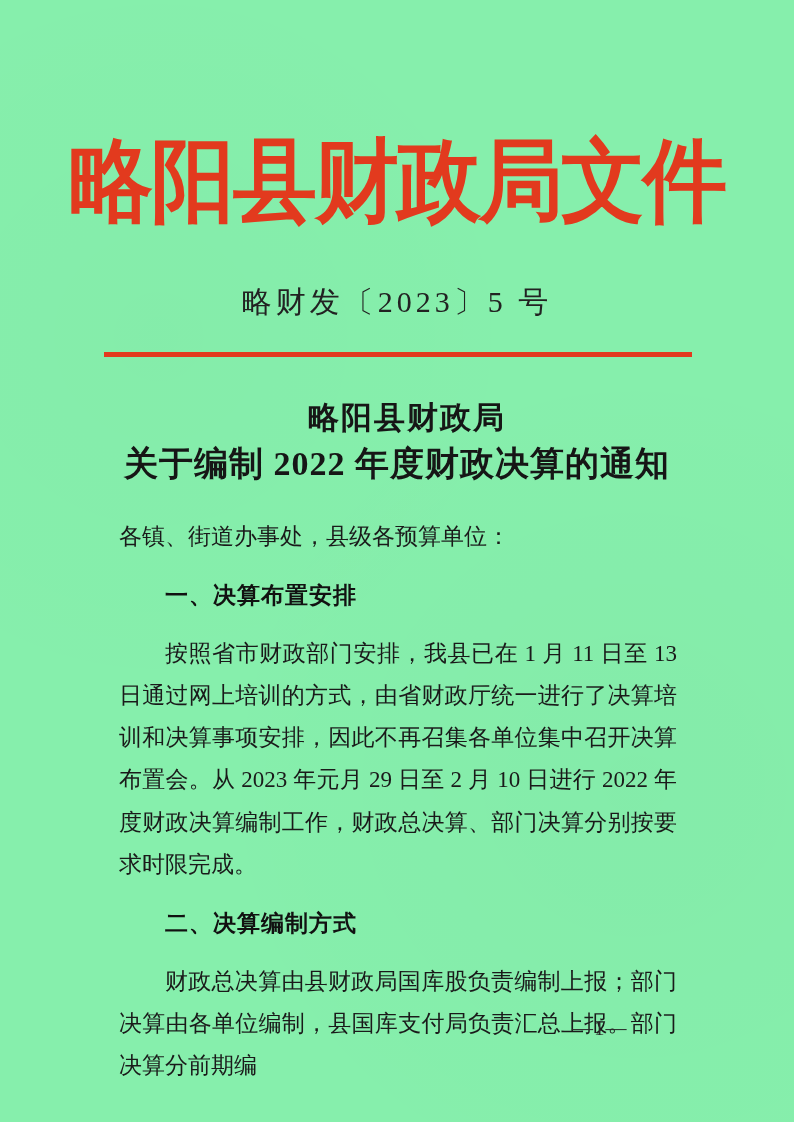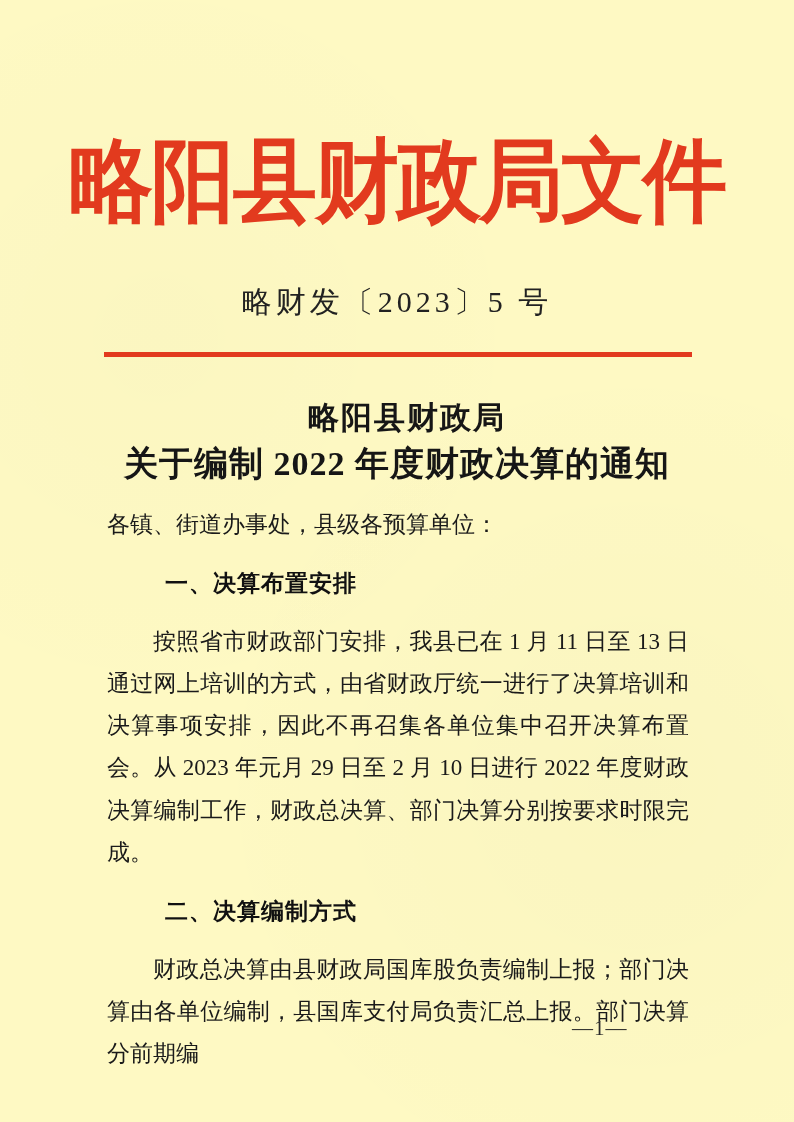--- a/index.html
+++ b/index.html
@@ -5,21 +5,21 @@
   html, body {
     margin: 0;
     padding: 0;
     background: #9a9a9a;
   }
   .page {
     position: relative;
     width: 794px;
     height: 1122px;
     margin: 0 auto;
-    background: #fef9c3;
+    background: #86efac;
     overflow: hidden;
     font-family: "Liberation Serif", "DejaVu Serif", serif;
     color: #1c1c1c;
   }
   
   .page::before {
     content: "";
     position: absolute;
     inset: 0;
     background:
@@ -91,21 +91,21 @@
     top: 500px;
     left: 103px;
     width: 590px;
     font-size: 23px;
     line-height: 42.3px;
     text-align: justify;
     text-justify: inter-ideograph;
     color: #1a1a1a;
   }
   .body-text p {
-    margin: 4px;
+    margin: 16px;
     text-indent: 2em;
   }
   .body-text p.salutation {
     text-indent: 0;
   }
   .body-text .section-heading {
     margin: 16px;
     text-indent: 2em;
     font-family: "Liberation Sans", "DejaVu Sans", sans-serif;
     font-weight: bold;

